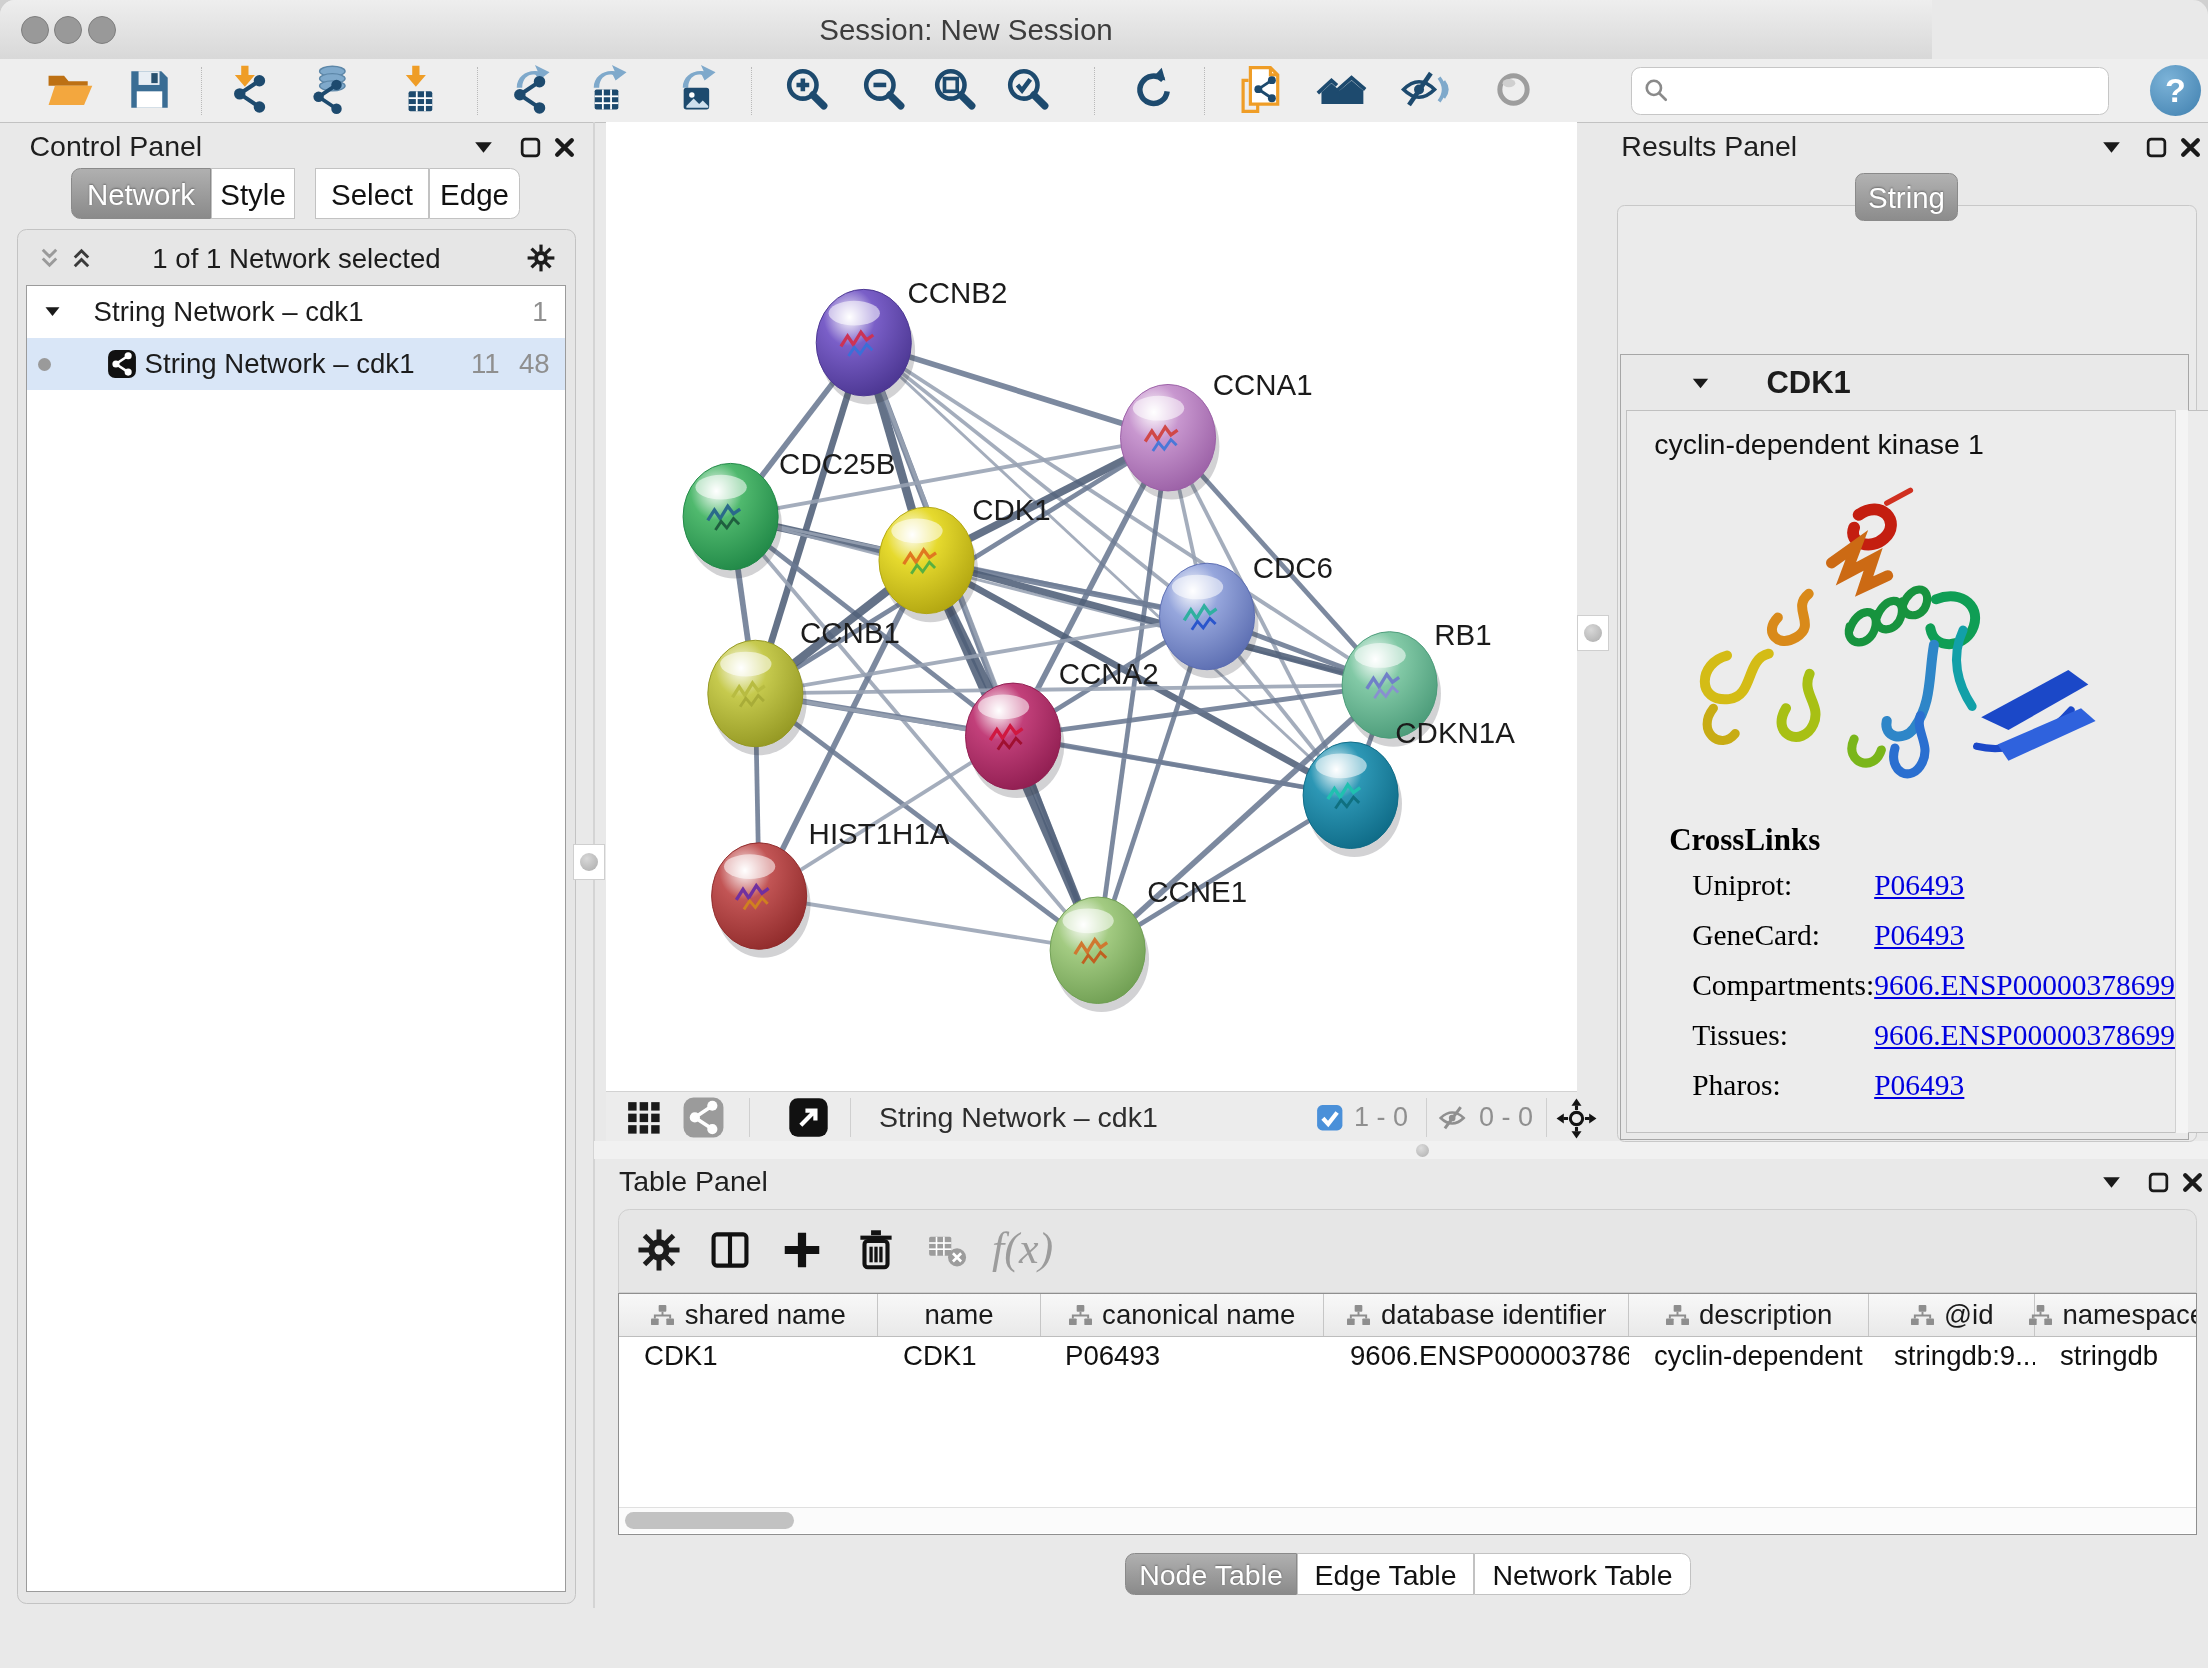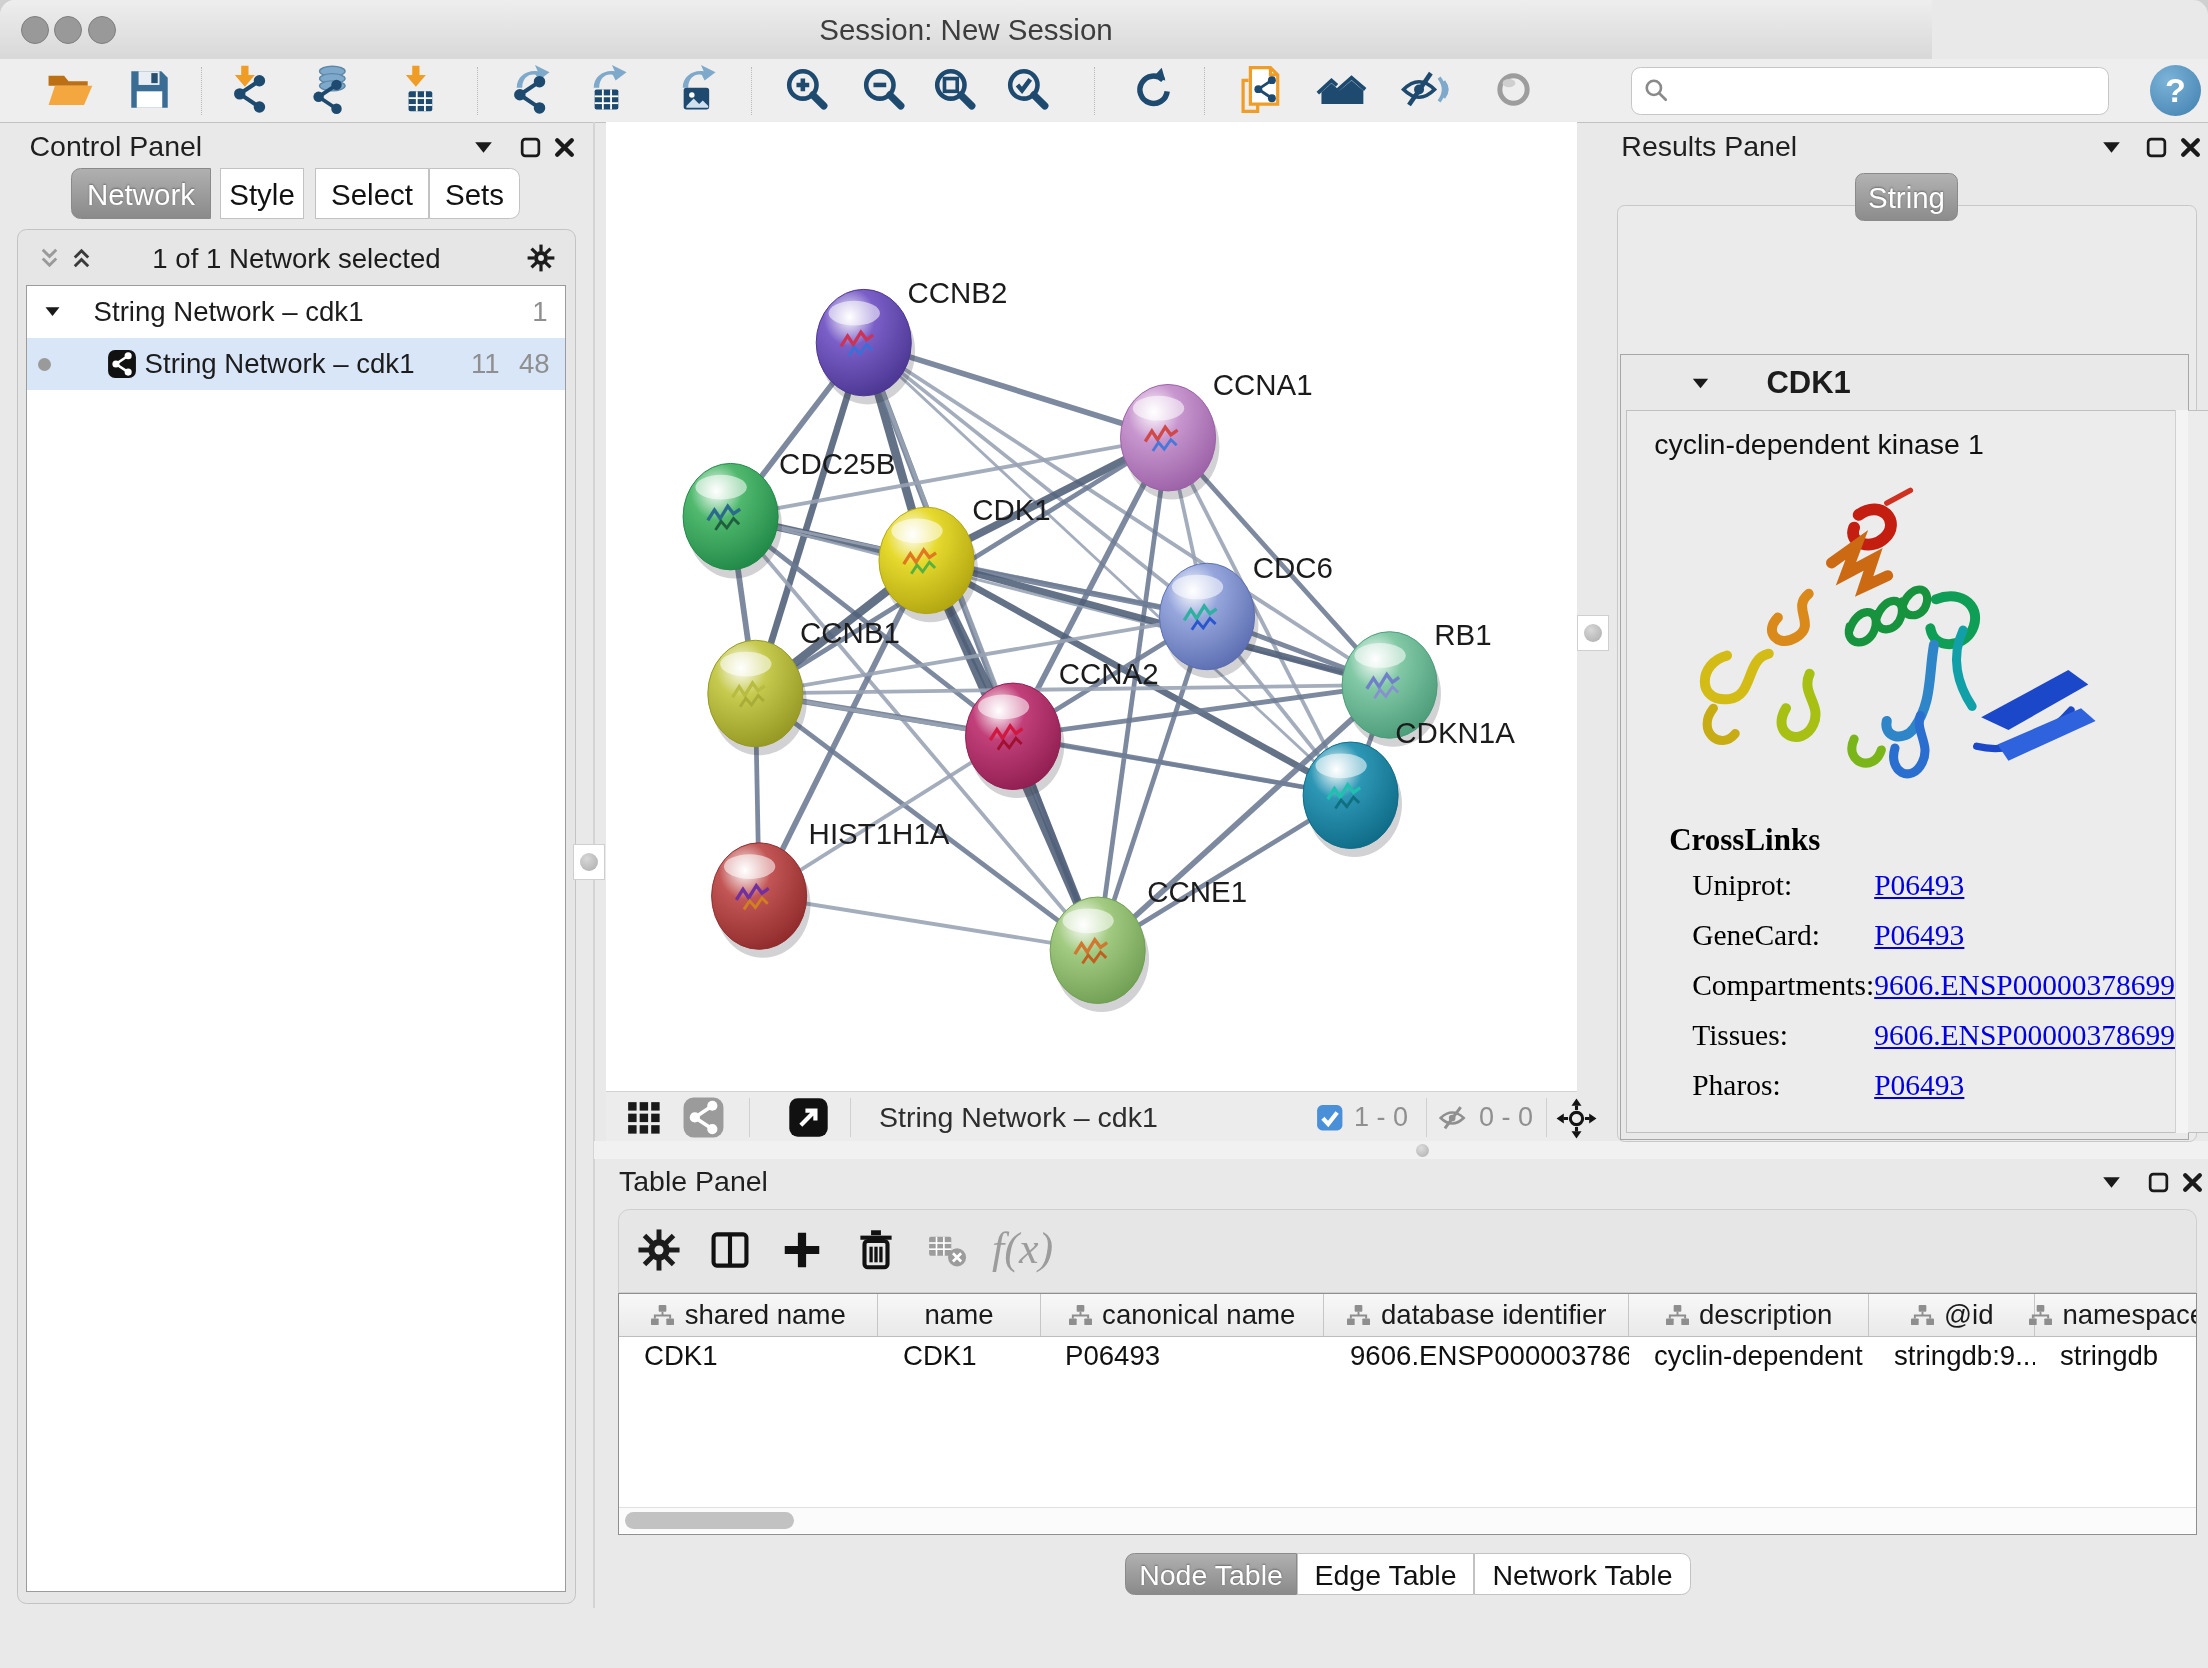--- a/index.html
+++ b/index.html
@@ -357,23 +357,23 @@
           <rect x="4" y="4" width="16" height="16" rx="3" fill="none" stroke="#1a1a1a" stroke-width="2.6"></rect>
         </svg>
       </span>
     <span class="hdr-ico" style="left:552px;top:13.3px">
         <svg viewBox="0 0 24 24">
           <path d="M5 5l14 14M19 5L5 19" stroke="#1a1a1a" stroke-width="4.2" stroke-linecap="round"></path>
         </svg>
       </span>
 
     <div class="seg sel first noselect" style="left:71px;top:46px;width:140px">Network</div>
-    <div class="seg noselect" style="left:220px;top:46px;width:84px">Style</div>
+    <div class="seg noselect" style="left:211px;top:46px;width:84px">Style</div>
     <div class="seg noselect" style="left:315px;top:46px;width:114px">Select</div>
-    <div class="seg last noselect" style="left:429px;top:46px;width:91px">Sets</div>
+    <div class="seg last noselect" style="left:429px;top:46px;width:91px">Edge</div>
 
     <div id="cp-box">
       <div id="cp-subheader">
         <span class="hdr-ico" style="left:19px;top:10.5px">
             <svg viewBox="0 0 24 26">
               <path d="M5 4l7 7 7-7M5 13l7 7 7-7" stroke="#9a9a9a" stroke-width="3" fill="none"></path>
             </svg>
           </span>
         <span class="hdr-ico" style="left:51px;top:10.5px">
             <svg viewBox="0 0 24 26">

